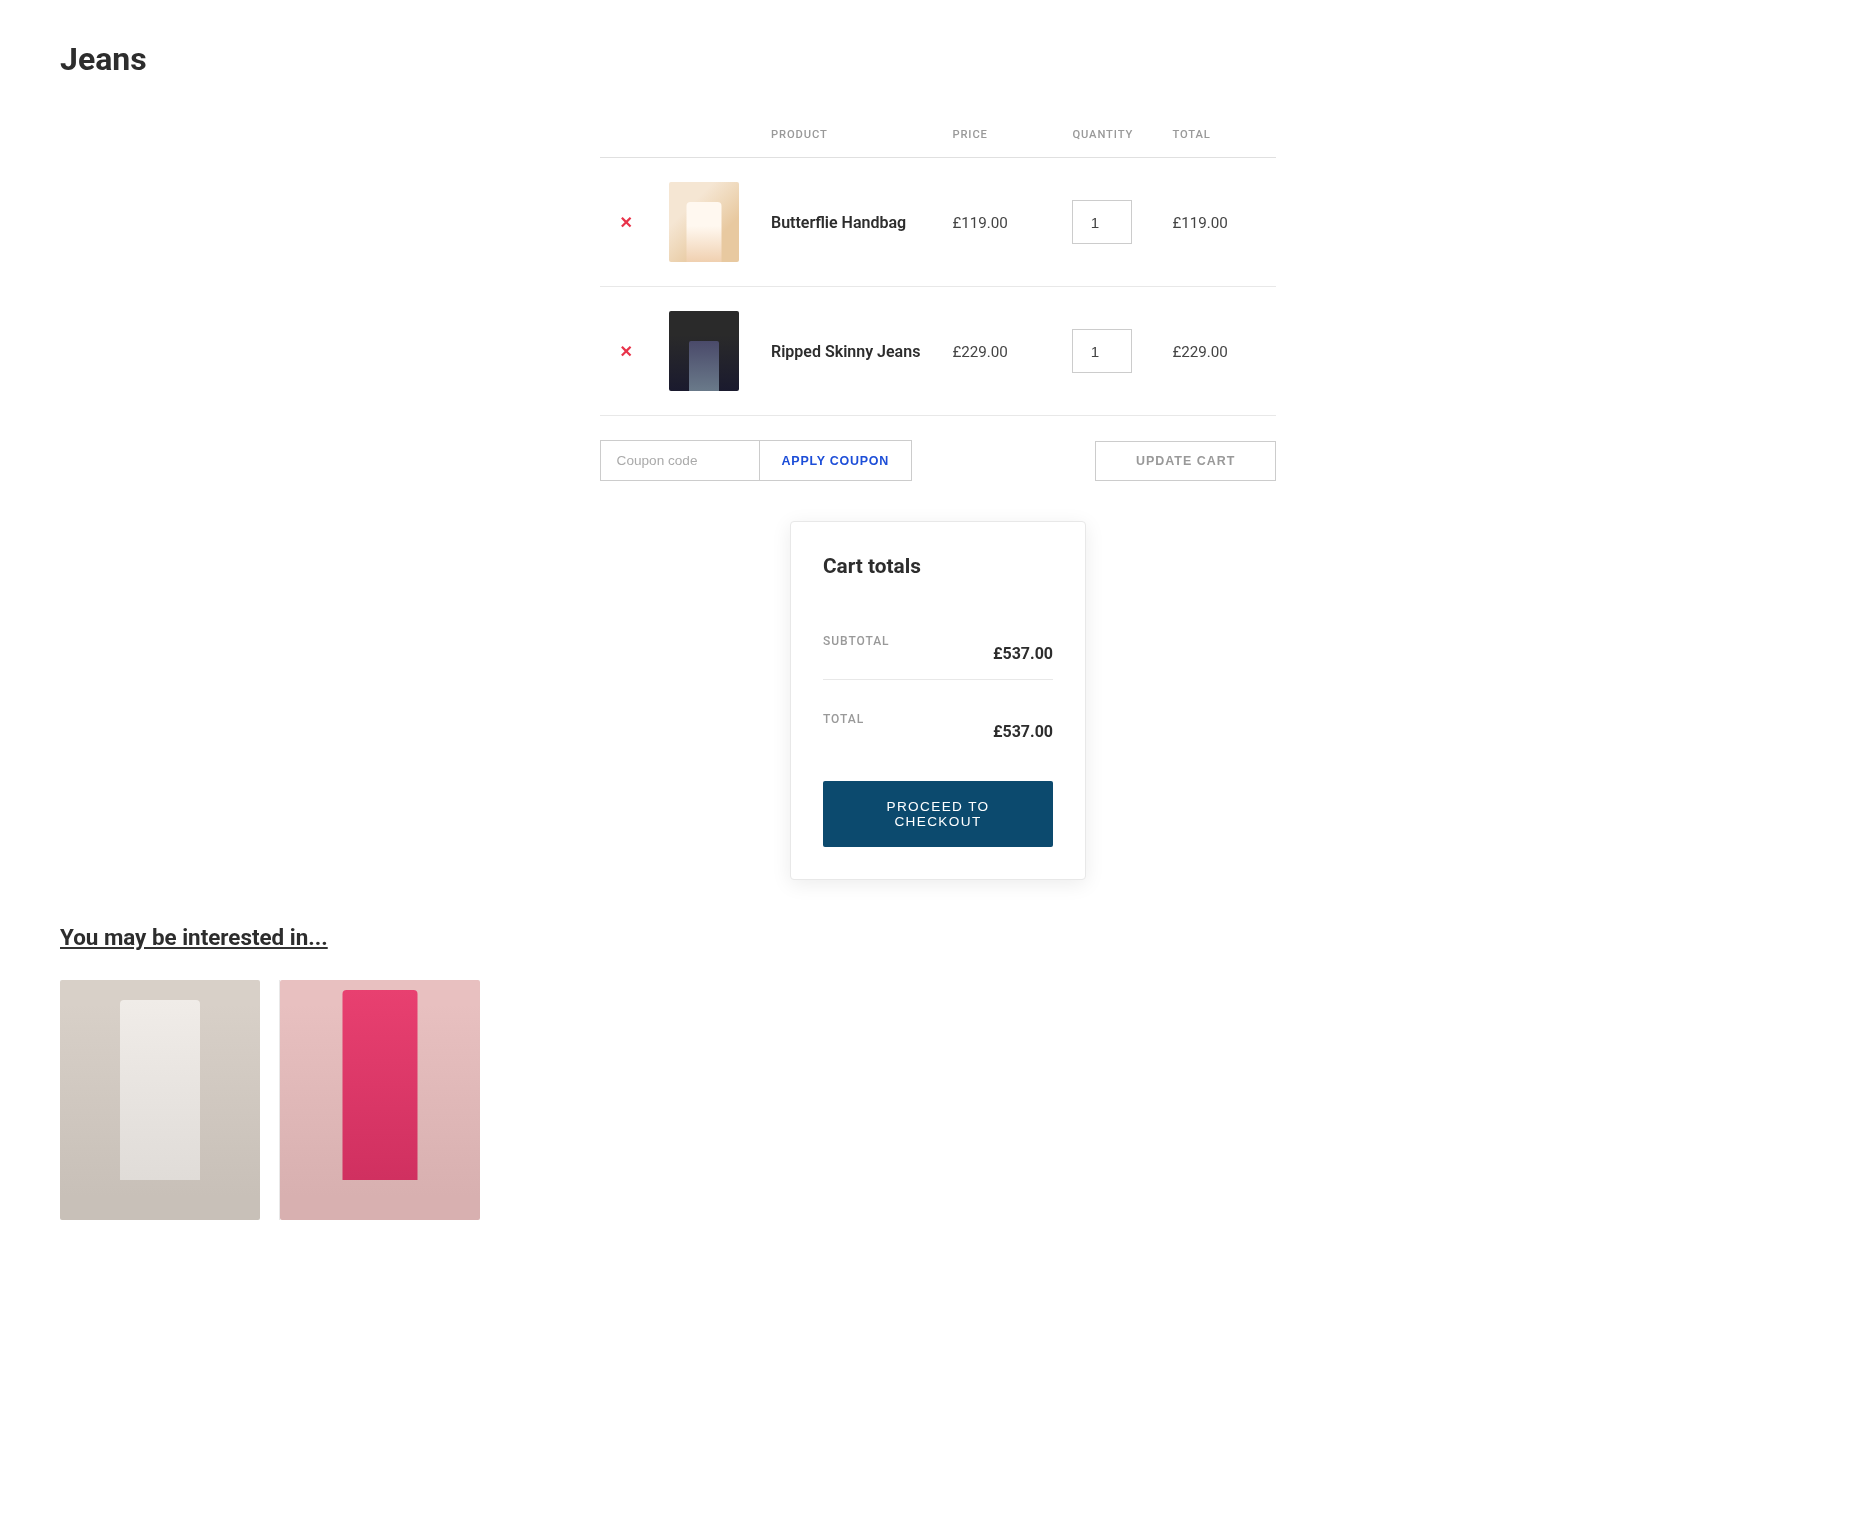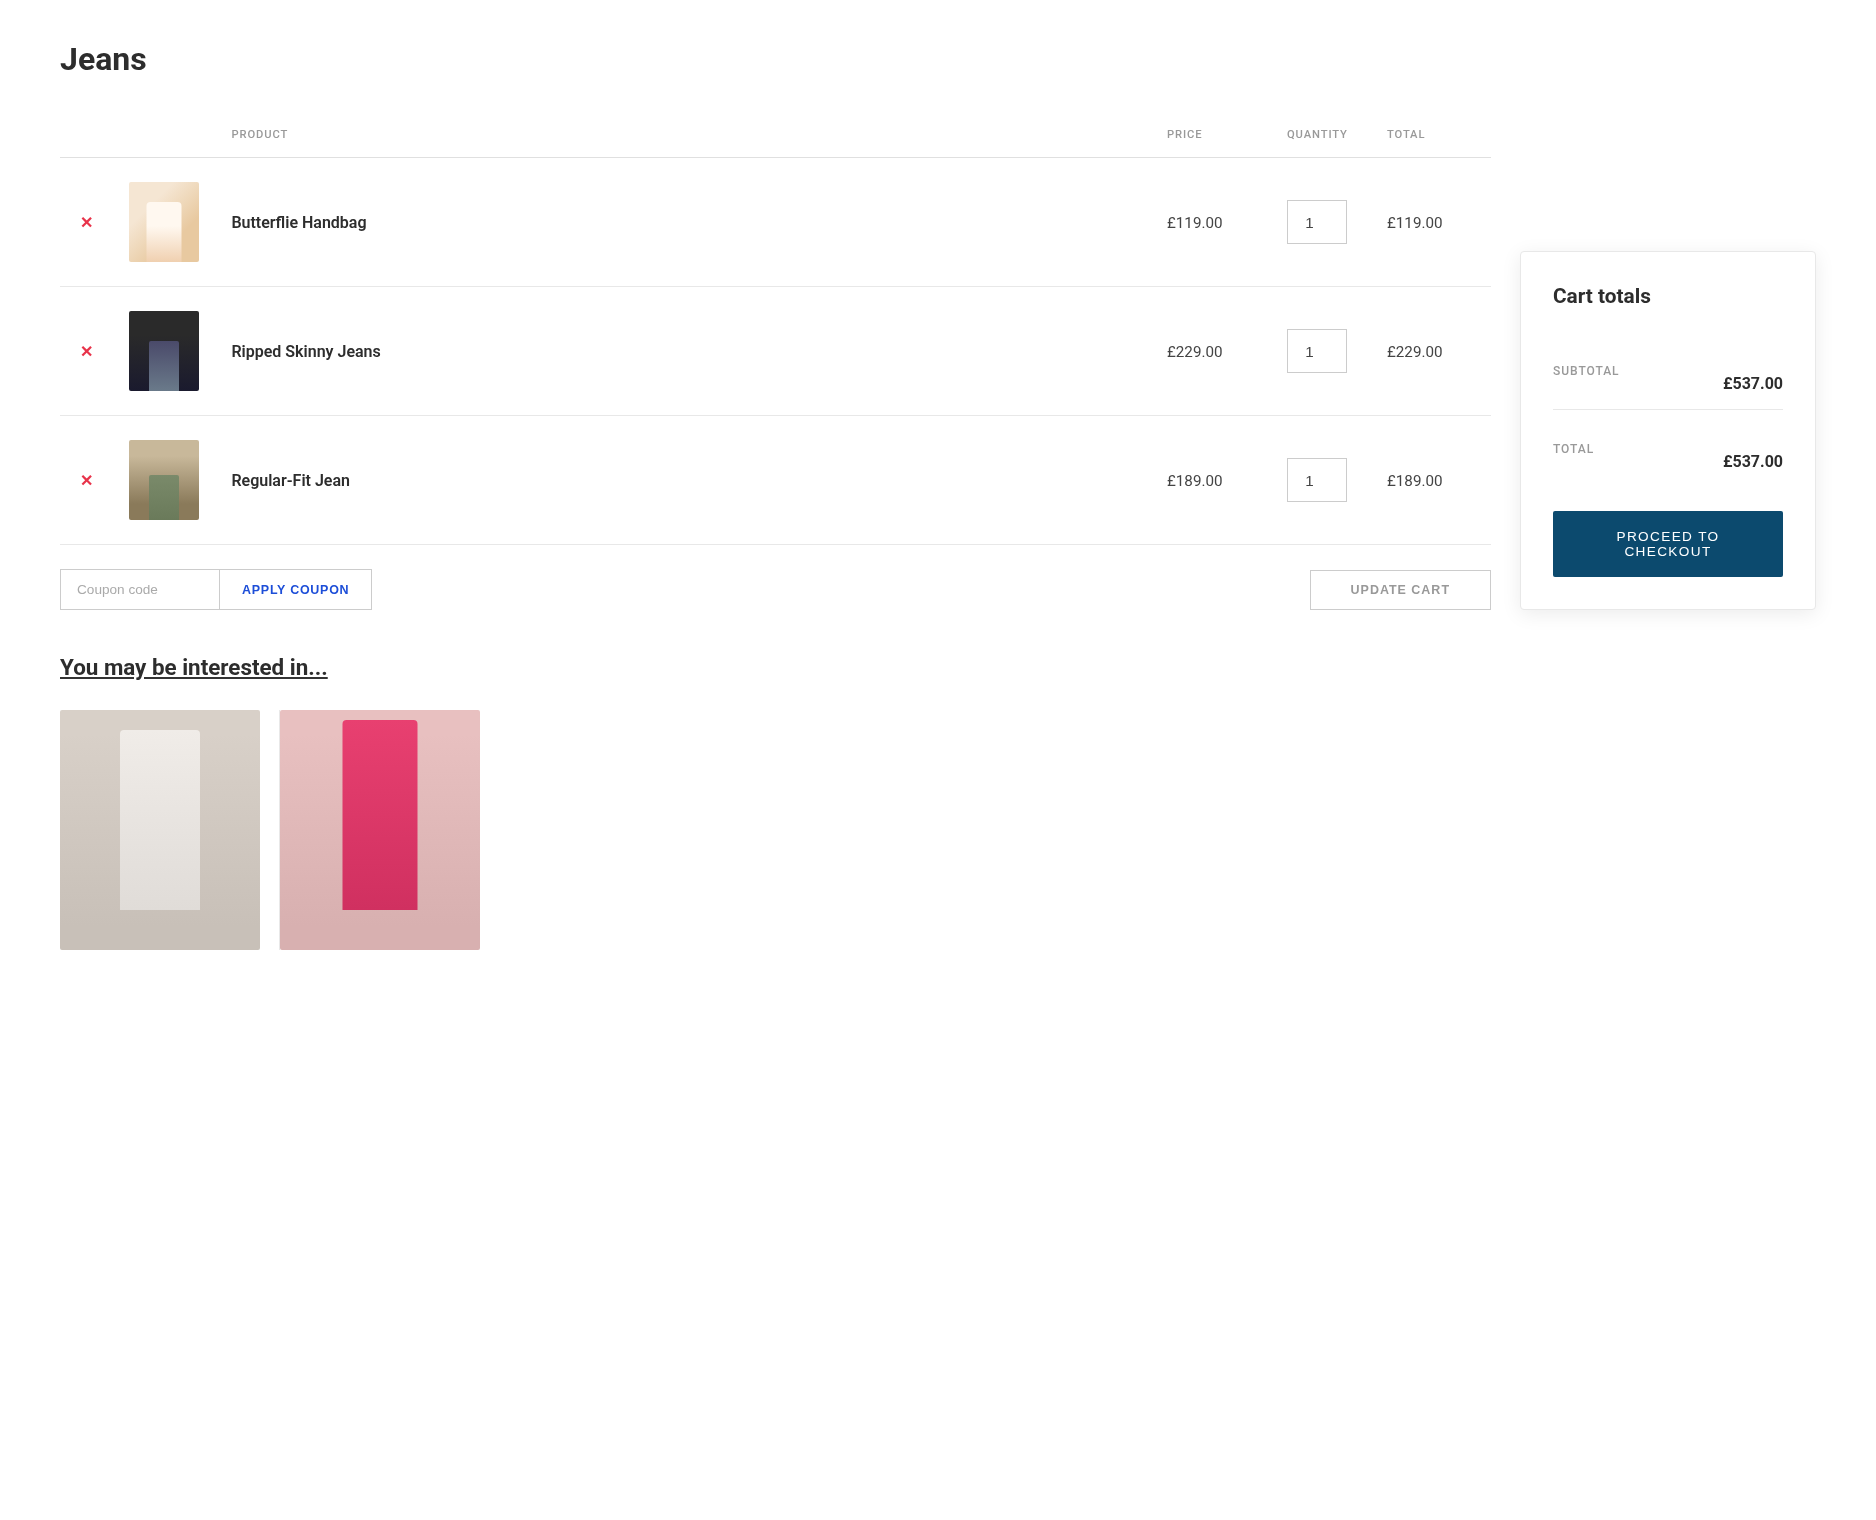--- a/index.html
+++ b/index.html
@@ -12,22 +12,23 @@
 
     .page-title {
       font-size: 2rem;
       font-weight: 700;
       color: #2d2d2d;
       margin-bottom: 40px;
     }
 
     .cart-layout {
       display: flex;
-      gap: 29px;
-      align-items: flex-end;
+      gap: 40px;
+      align-items: center;
+      flex-direction: column;
     }
 
     .cart-main {
       flex: 1;
     }
 
     .cart-sidebar {
       width: 296px;
       flex-shrink: 0;
     }
@@ -386,40 +387,20 @@
       <td>
         <span class="product-price">£229.00</span>
       </td>
       <td>
         <input type="number" class="qty-input" value="1" min="1" style="">
       </td>
       <td>
         <span class="product-total">£229.00</span>
       </td>
     </tr>
-          <tr>
-      <td>
-        <button class="remove-btn" aria-label="Remove Regular-Fit Jean"></button>
-      </td>
-      <td>
-        <div class="img-placeholder img-regularjean"></div>
-      </td>
-      <td>
-        <span class="product-name">Regular-Fit Jean</span>
-      </td>
-      <td>
-        <span class="product-price">£189.00</span>
-      </td>
-      <td>
-        <input type="number" class="qty-input" value="1" min="1" style="">
-      </td>
-      <td>
-        <span class="product-total">£189.00</span>
-      </td>
-    </tr>
         </tbody>
     </table>
 
     <div class="cart-bottom">
       <div class="coupon-area">
         <input type="text" class="coupon-input" placeholder="Coupon code" style="">
         <button class="apply-coupon-btn">APPLY COUPON</button>
       </div>
       <button class="update-cart-btn">UPDATE CART</button>
     </div>

